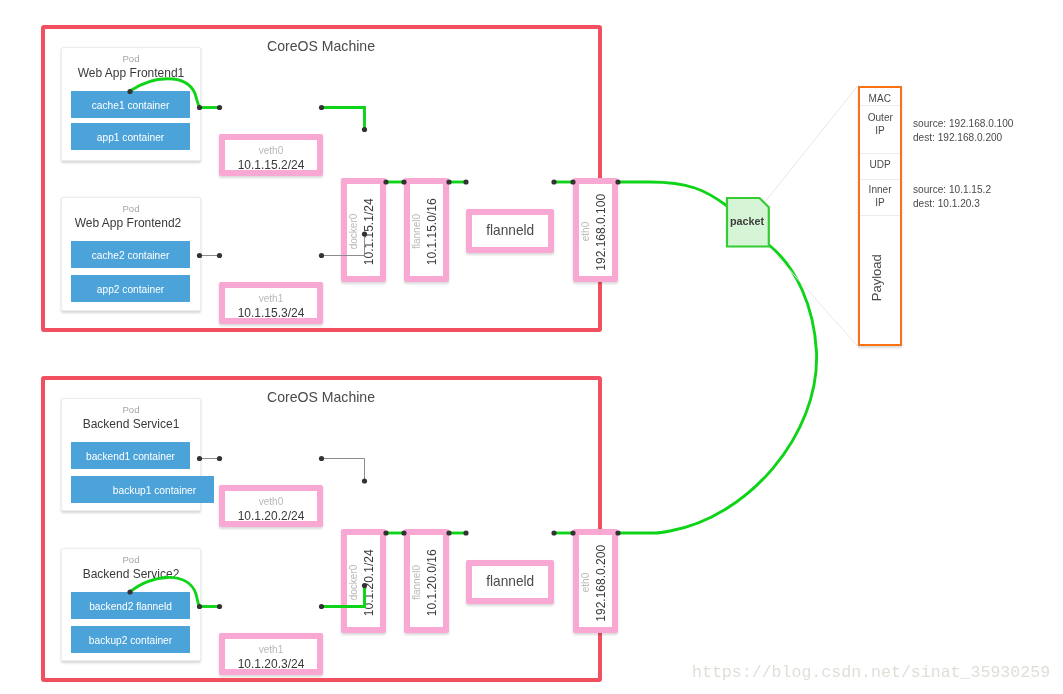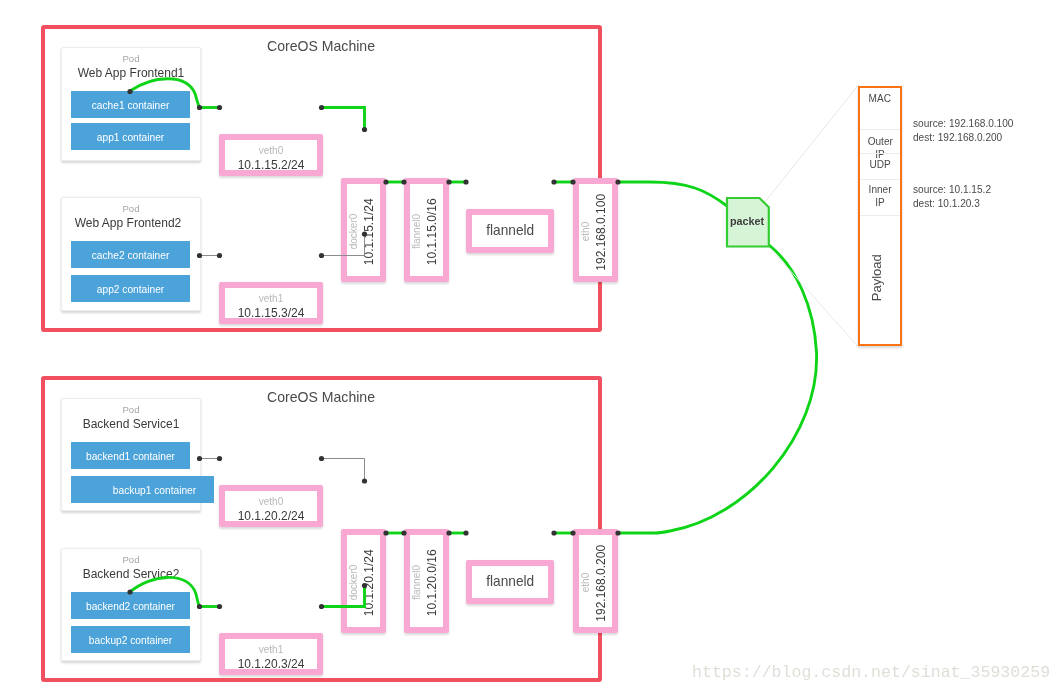--- a/index.html
+++ b/index.html
@@ -124,21 +124,21 @@
 
   <div class="pod" style="left:61px;top:398px;width:140px;height:113px;"></div>
   <div class="pod-kind" style="left:61px;top:404px;width:140px;">Pod</div>
   <div class="pod-name" style="left:61px;top:417px;width:140px;">Backend Service1</div>
   <div class="ctr" style="left:71px;top:442px;width:119px;height:26px;">backend1 container</div>
   <div class="ctr" style="left:71px;top:476px;width:119px;height:26px;padding-left:24px;">backup1 container</div>
 
   <div class="pod" style="left:61px;top:548px;width:140px;height:113px;"></div>
   <div class="pod-kind" style="left:61px;top:554px;width:140px;">Pod</div>
   <div class="pod-name" style="left:61px;top:567px;width:140px;">Backend Service2</div>
-  <div class="ctr" style="left:71px;top:592px;width:119px;height:26px;">backend2 container</div>
+  <div class="ctr" style="left:71px;top:592px;width:119px;height:26px;">backend2 flanneld</div>
   <div class="ctr" style="left:71px;top:626px;width:119px;height:26px;">backup2 container</div>
 
   <div class="nbox nbox-h" style="left:219px;top:437px;width:104px;height:42px;">
     <div class="nb-sub">veth0</div>
     <div class="nb-main">10.1.20.2/24</div>
   </div>
   <div class="nbox nbox-h" style="left:219px;top:585px;width:104px;height:42px;">
     <div class="nb-sub">veth1</div>
     <div class="nb-main">10.1.20.3/24</div>
   </div>
@@ -159,21 +159,21 @@
 
   <div class="nbox" style="left:573px;top:481px;width:45px;height:104px;">
     <div class="vrot nb-sub">eth0</div>
     <div class="vrot nb-main">192.168.0.200</div>
   </div>
 
   <div class="ptable" style="left:858px;top:86px;width:44px;height:260px;">
     <div class="prow" style="top:0;height:25px;">
       <span>MAC</span>
     </div>
-    <div class="prow" style="top:41px;height:40px;text-align:right;">
+    <div class="prow" style="top:17px;height:40px;text-align:right;">
       <span>Outer</span>
       <span>IP</span>
     </div>
     <div class="prow" style="top:65px;height:26px;">
       <span>UDP</span>
     </div>
     <div class="prow" style="top:91px;height:36px;">
       <span>Inner</span>
       <span>IP</span>
     </div>

